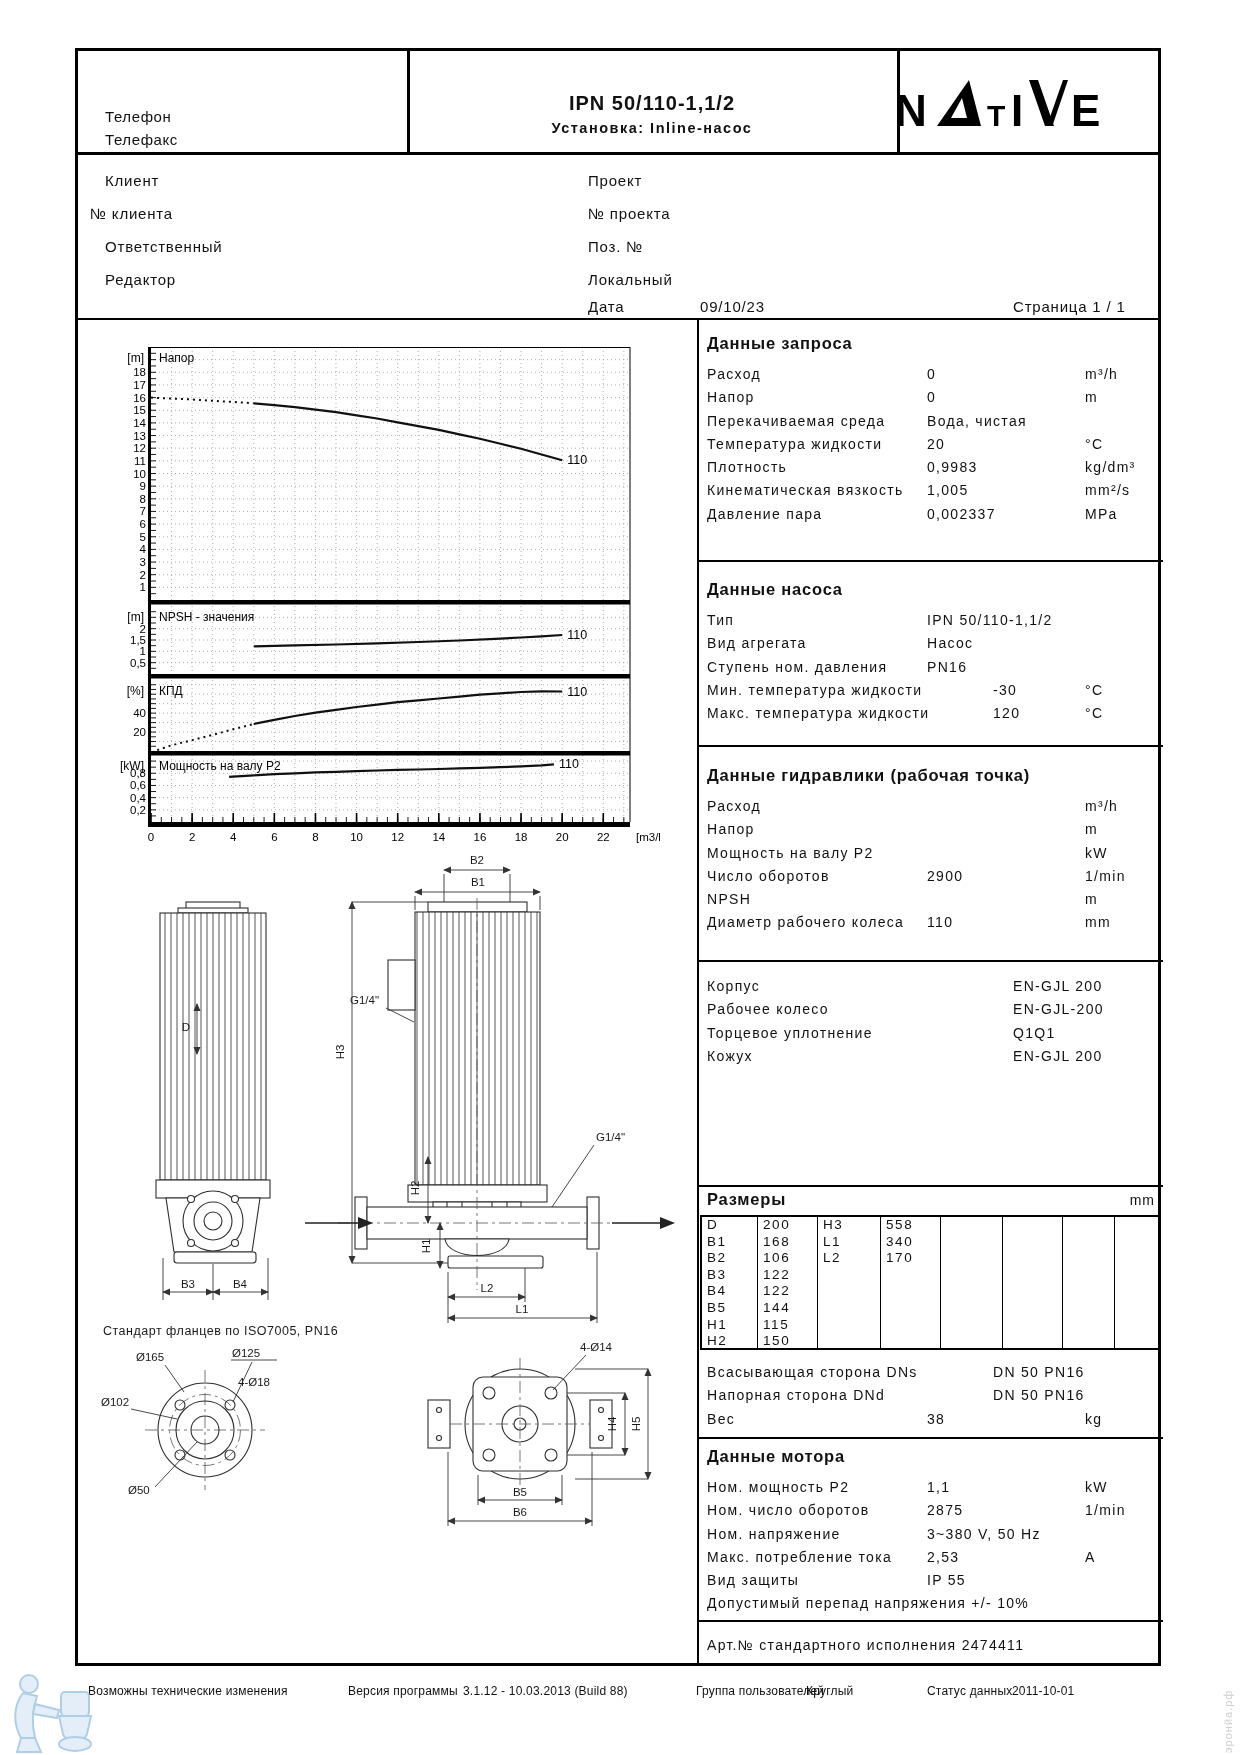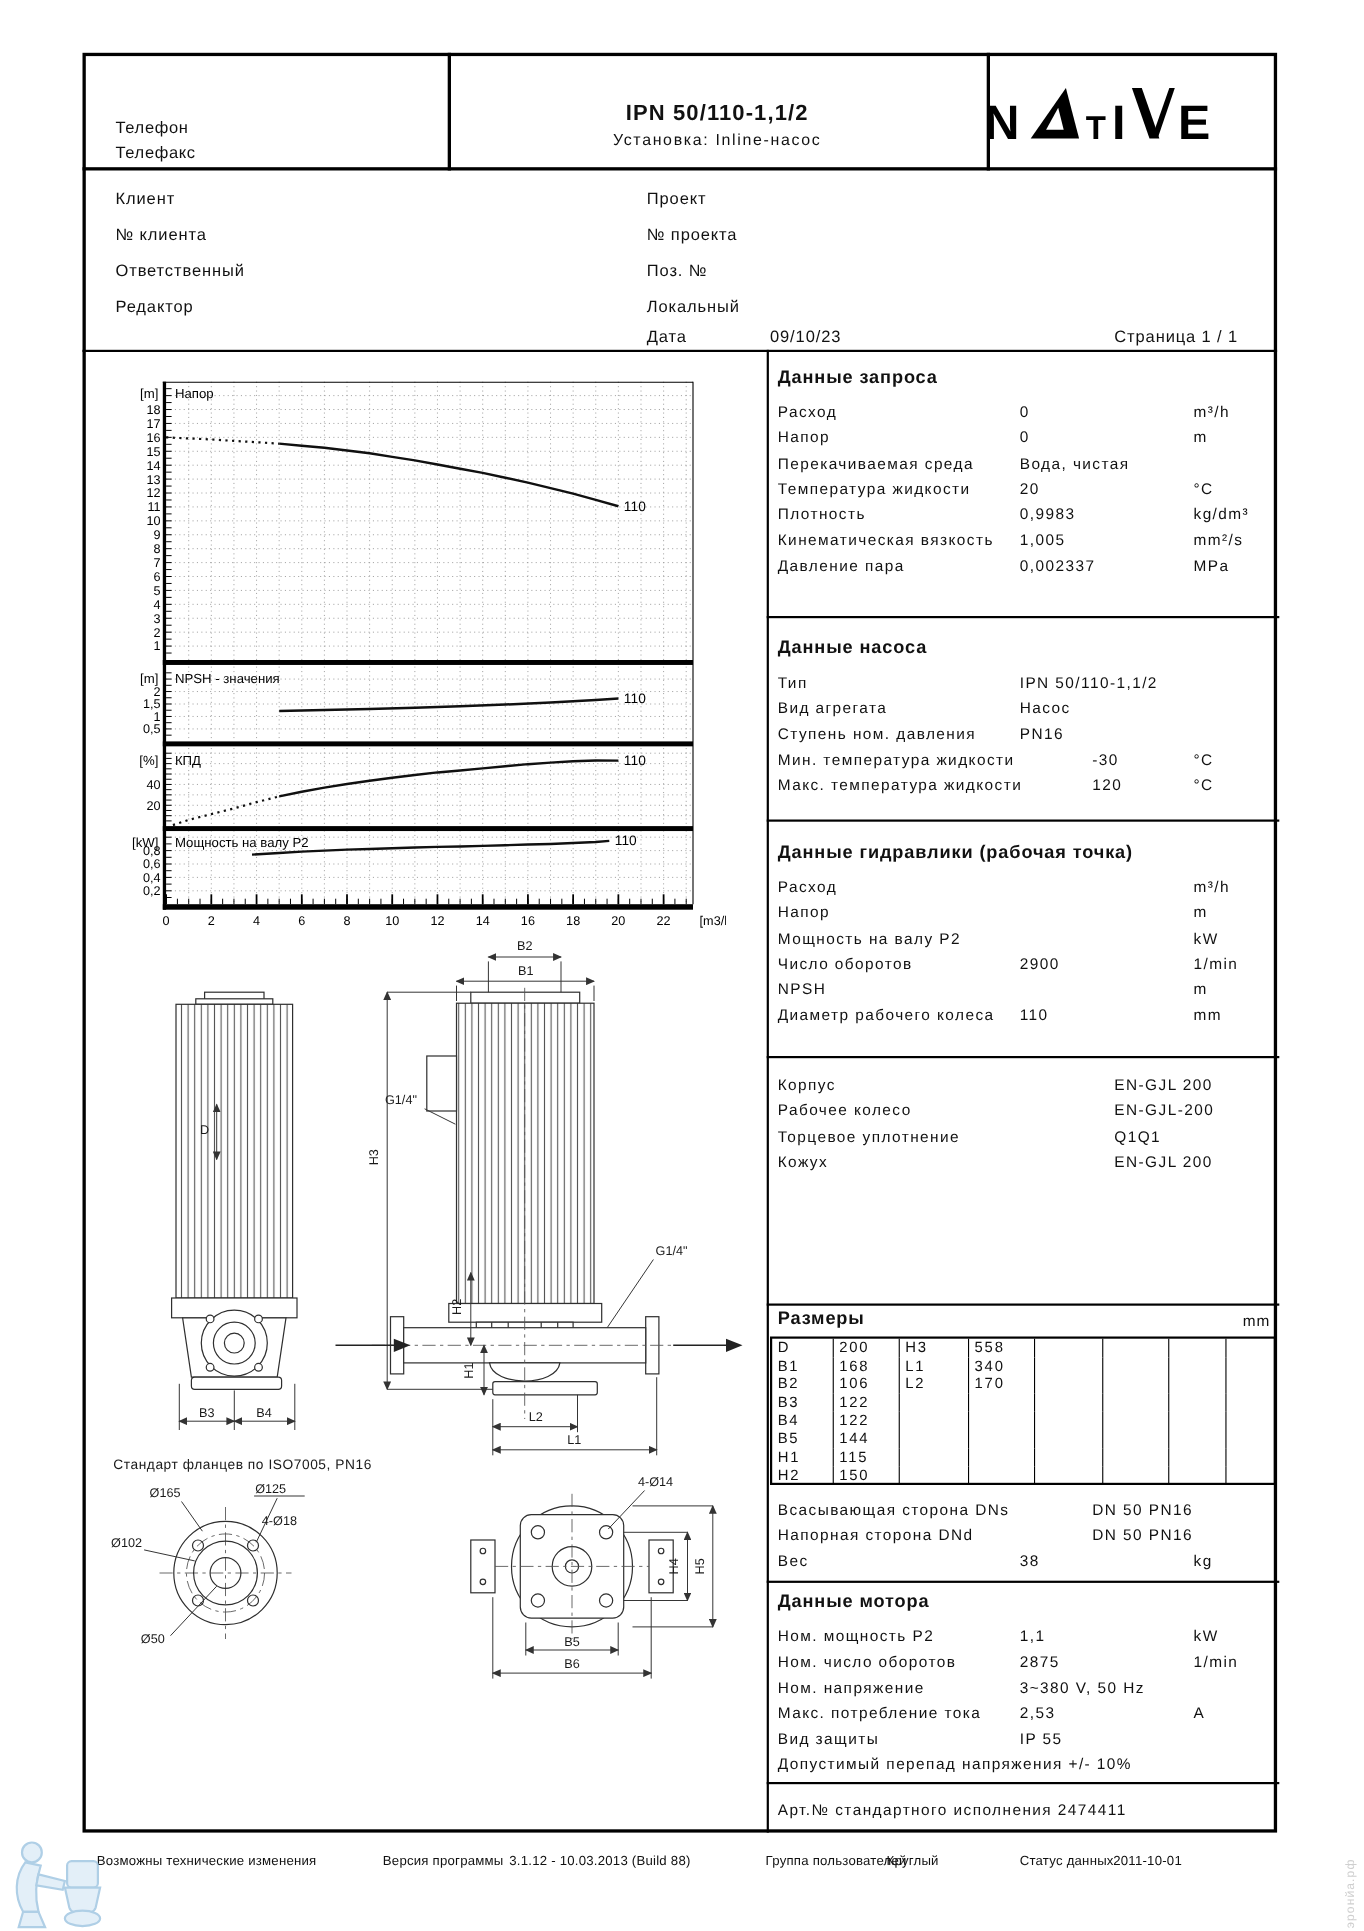--- a/index.html
+++ b/index.html
@@ -58,37 +58,37 @@
   <div class="hline" style="left:697px;top:560px;width:466px;"></div>
   <div class="hline" style="left:697px;top:745px;width:466px;"></div>
   <div class="hline" style="left:697px;top:960px;width:466px;"></div>
   <div class="hline" style="left:697px;top:1185px;width:466px;"></div>
   <div class="hline" style="left:697px;top:1437px;width:466px;"></div>
   <div class="hline" style="left:697px;top:1620px;width:466px;"></div>
 
   <div class="hdr-cell" style="left:105px;top:108px;">Телефон</div>
   <div class="hdr-cell" style="left:105px;top:131px;">Телефакс</div>
   <div class="hdr-title" style="top:92px;">IPN 50/110-1,1/2</div>
-  <div class="hdr-sub" style="top:120px;">Установка: Inline-насос</div>
+  <div class="hdr-sub" style="top:120px;font-weight:bold;">Установка: Inline-насос</div>
 
   <svg class="abs" style="left:895px;top:76px;" width="230" height="64" viewBox="0 0 230 64" aria-label="NATIVE">
     <text x="0" y="50" font-size="44" font-weight="bold" font-family="Liberation Sans, sans-serif">N</text>
     <polygon points="42,50 74,4 86,50" fill="#000"></polygon>
     <polygon points="56,42 67,22 72,42" fill="#fff"></polygon>
     <text x="92" y="50" font-size="30" font-weight="bold" font-family="Liberation Sans, sans-serif">T</text>
     <text x="116" y="50" font-size="44" font-weight="bold" font-family="Liberation Sans, sans-serif">I</text>
     <polygon points="134,4 150,50 159,50 143,4" fill="#000"></polygon>
     <polygon points="168,4 154,44 158,48 173,4" fill="#000"></polygon>
     <text x="176" y="50" font-size="44" font-weight="bold" font-family="Liberation Sans, sans-serif">E</text>
   </svg>
 
   <div id="info-rows">
       <div class="info-lab" style="left: 105px; top: 172px;">Клиент</div>
       <div class="info-lab" style="left: 588px; top: 172px;">Проект</div>
-      <div class="info-lab" style="left: 105px; top: 205px;">№ клиента</div>
+      <div class="info-lab" style="left: 90px; top: 205px;">№ клиента</div>
       <div class="info-lab" style="left: 588px; top: 205px;">№ проекта</div>
       <div class="info-lab" style="left: 105px; top: 238px;">Ответственный</div>
       <div class="info-lab" style="left: 588px; top: 238px;">Поз. №</div>
       <div class="info-lab" style="left: 105px; top: 271px;">Редактор</div>
       <div class="info-lab" style="left: 588px; top: 271px;">Локальный</div>
     </div>
   <div class="info-lab" style="left:588px;top:298px;">Дата</div>
   <div class="info-lab" style="left:700px;top:298px;">09/10/23</div>
   <div class="info-lab" style="left:1013px;top:298px;">Страница 1 / 1</div>
 

